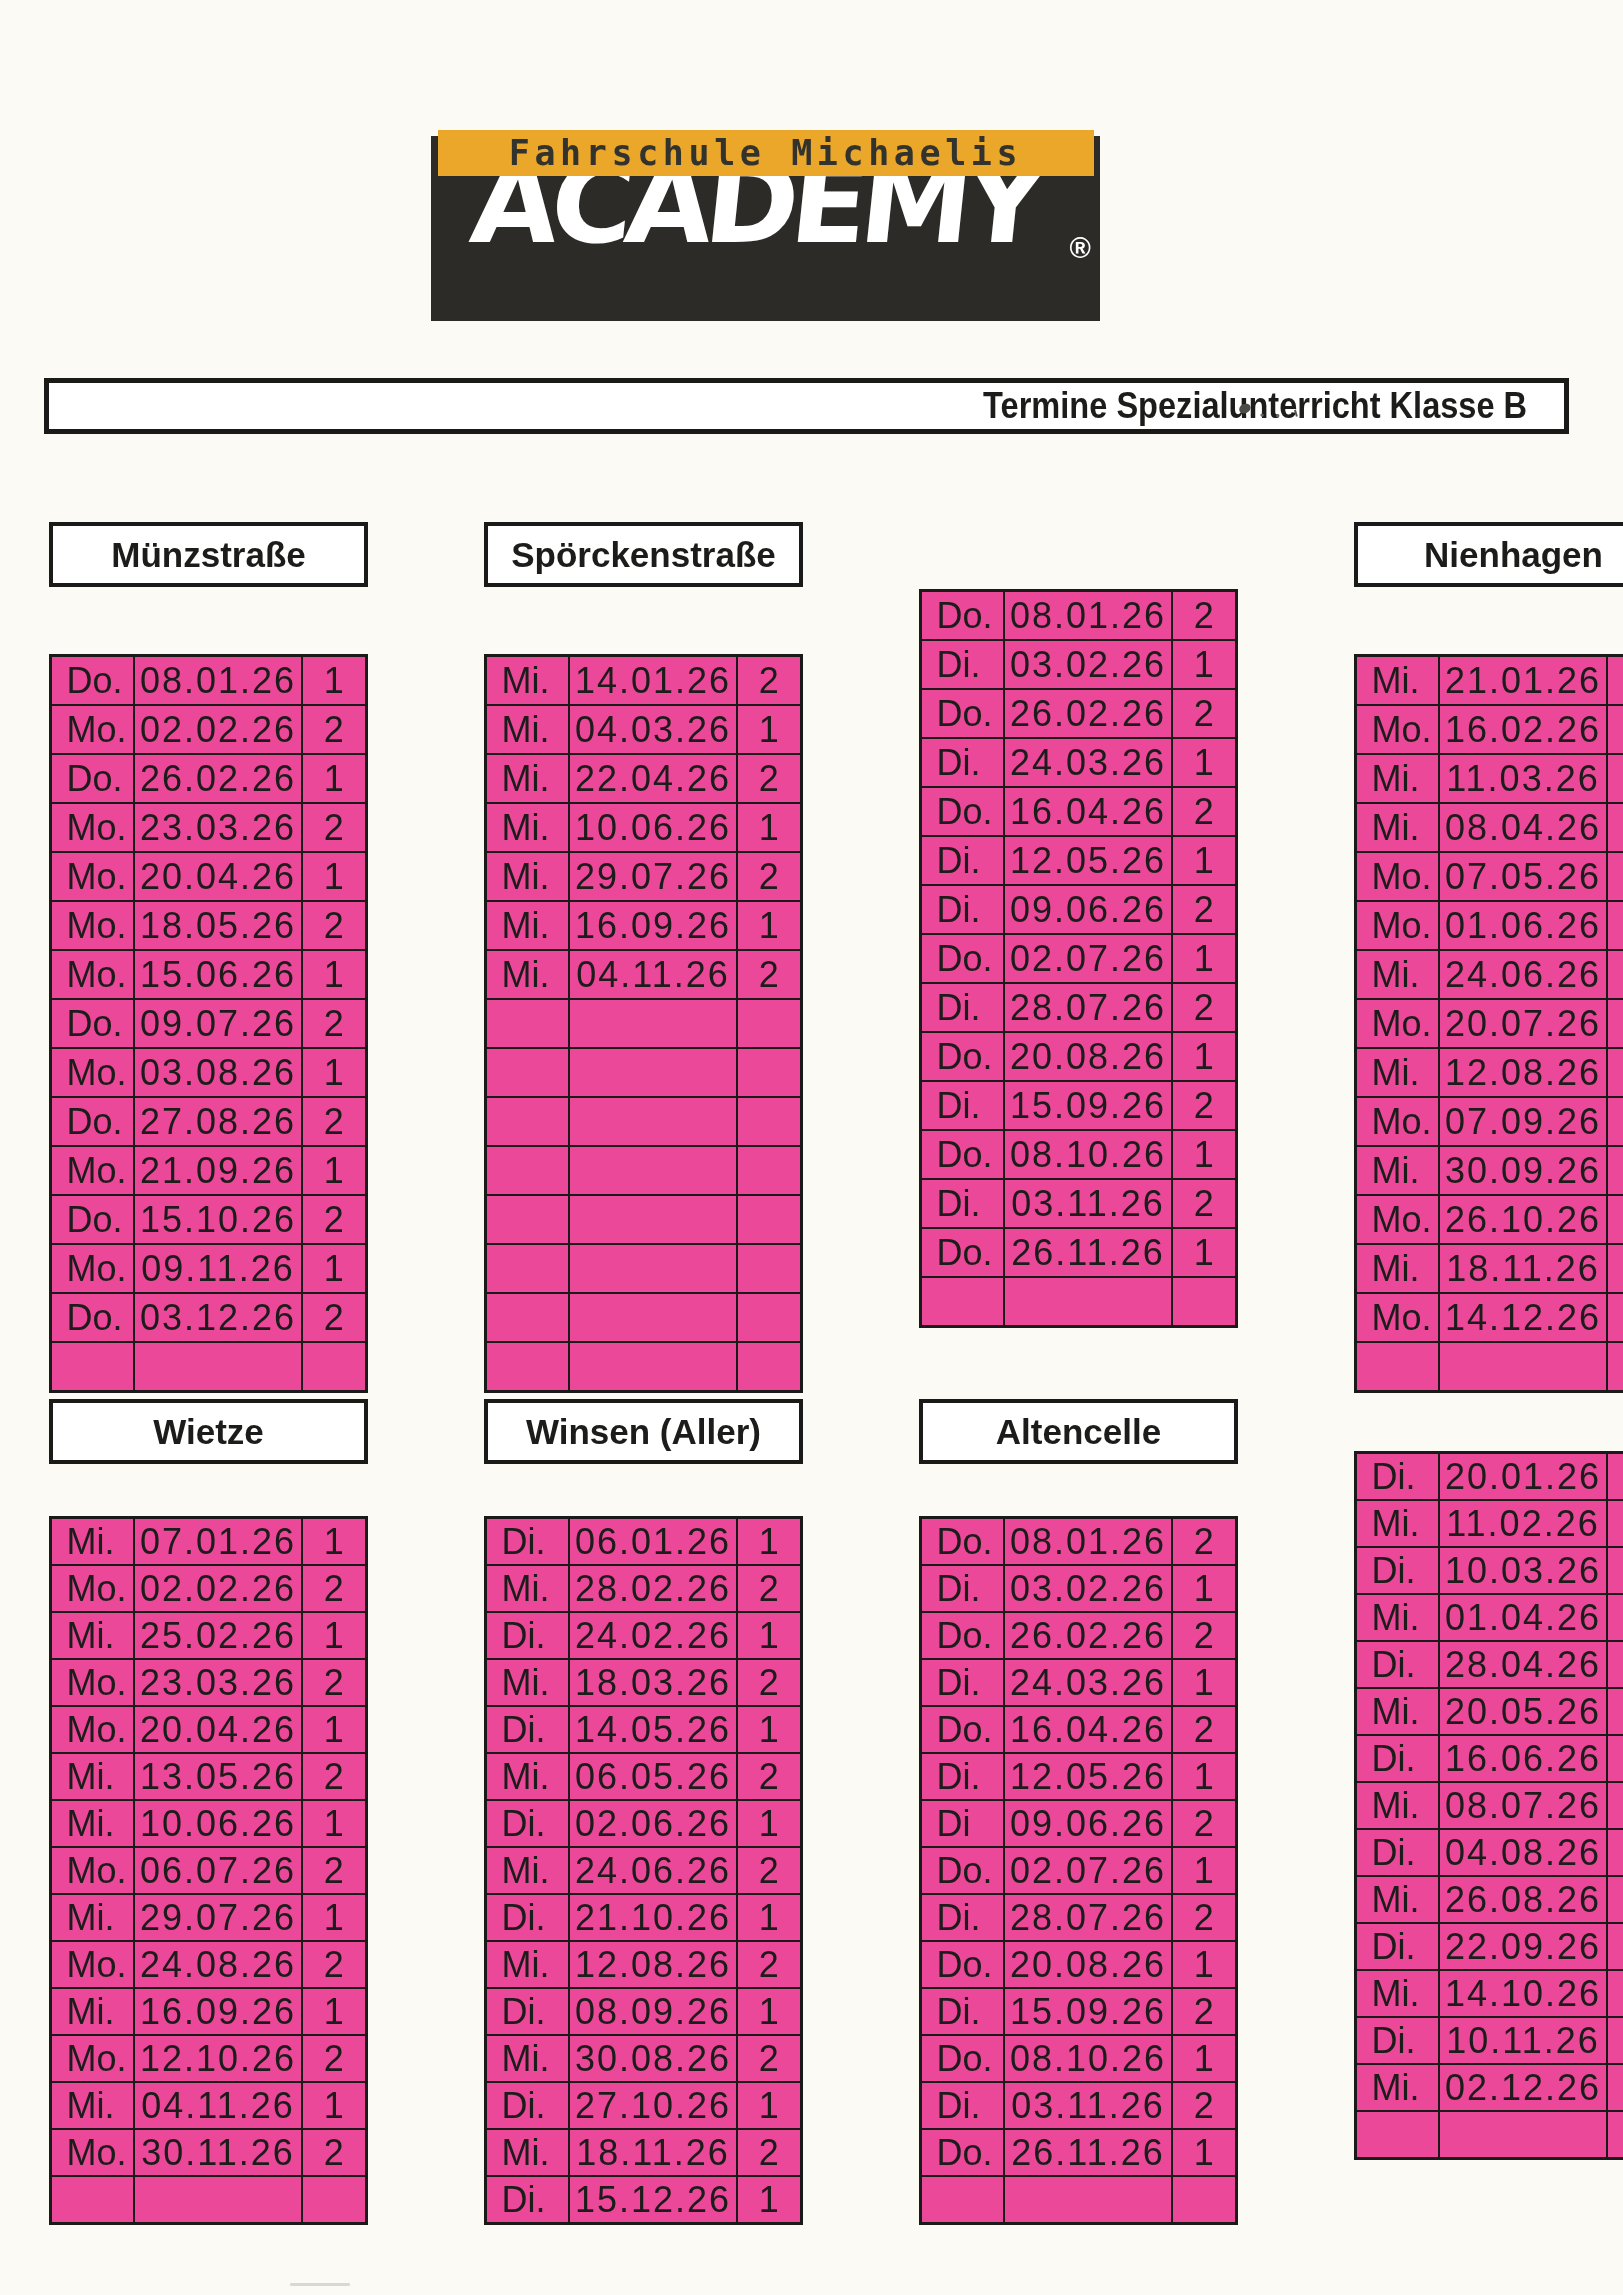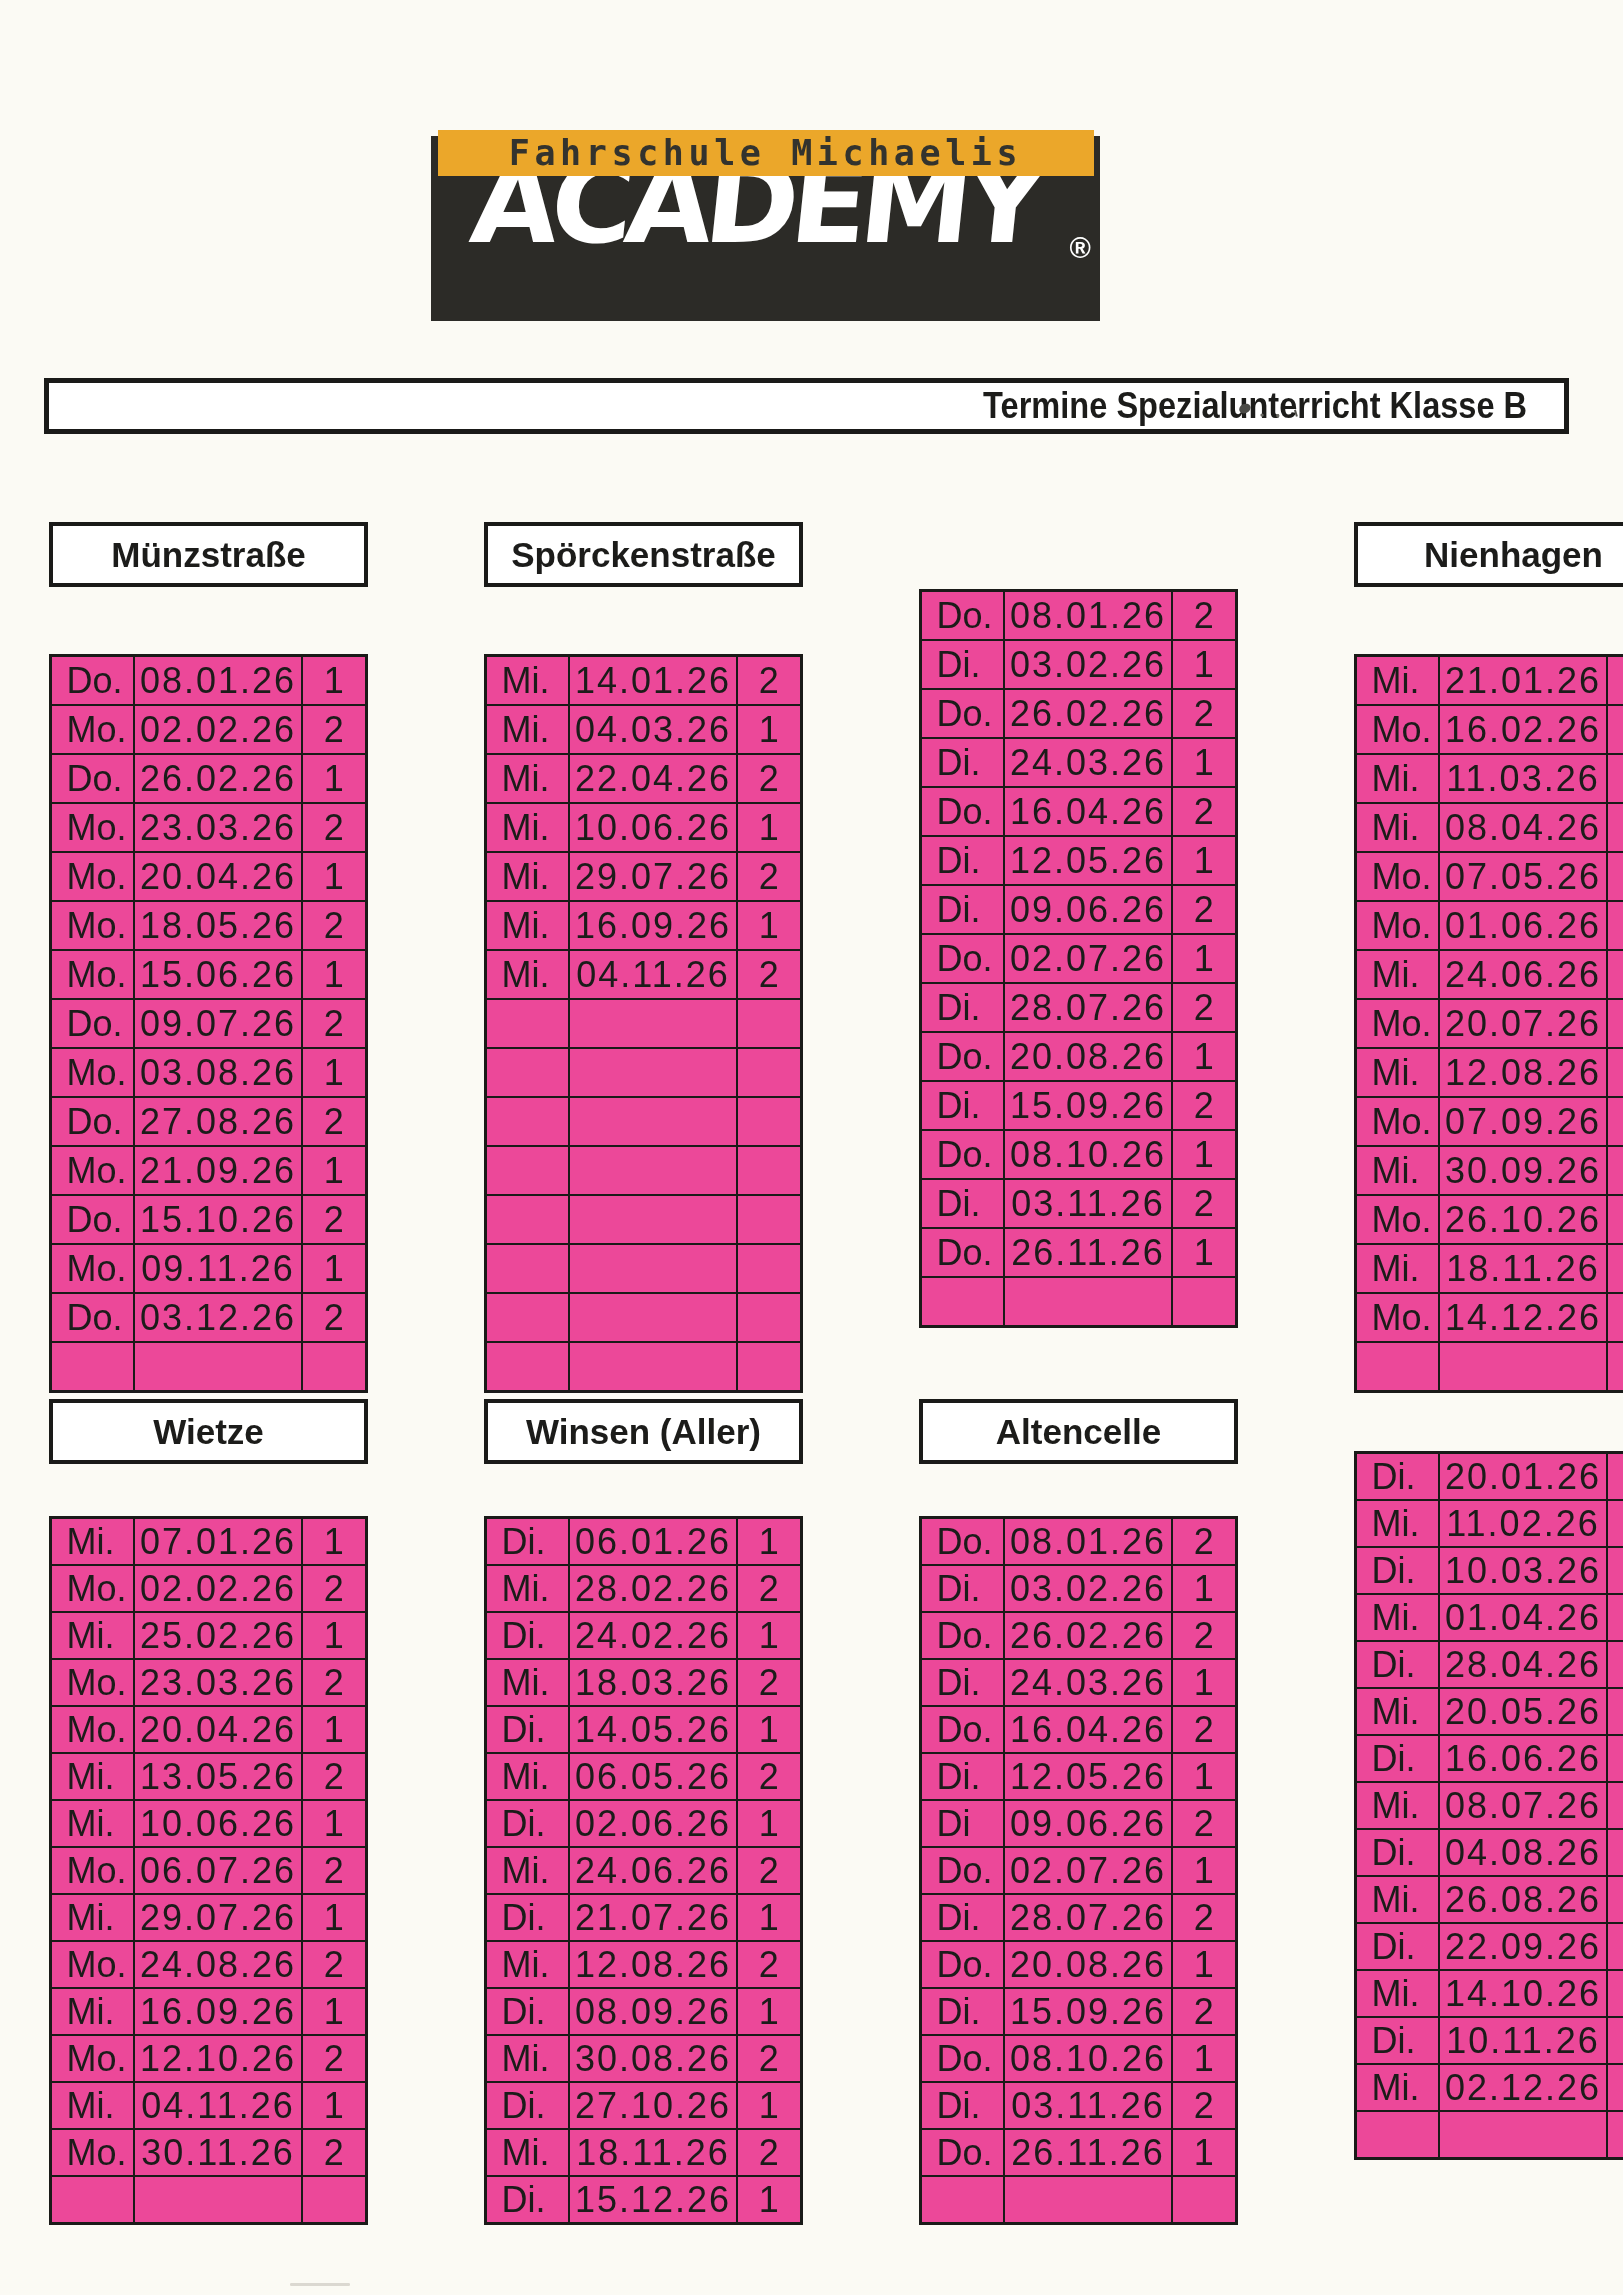--- a/index.html
+++ b/index.html
@@ -602,21 +602,21 @@
             <td class="date">02.06.26</td>
             <td class="num">1</td>
           </tr>
           <tr>
             <td class="day">Mi.</td>
             <td class="date">24.06.26</td>
             <td class="num">2</td>
           </tr>
           <tr>
             <td class="day">Di.</td>
-            <td class="date">21.07.26</td>
+            <td class="date">21.10.26</td>
             <td class="num">1</td>
           </tr>
           <tr>
             <td class="day">Mi.</td>
             <td class="date">12.08.26</td>
             <td class="num">2</td>
           </tr>
           <tr>
             <td class="day">Di.</td>
             <td class="date">08.09.26</td>

